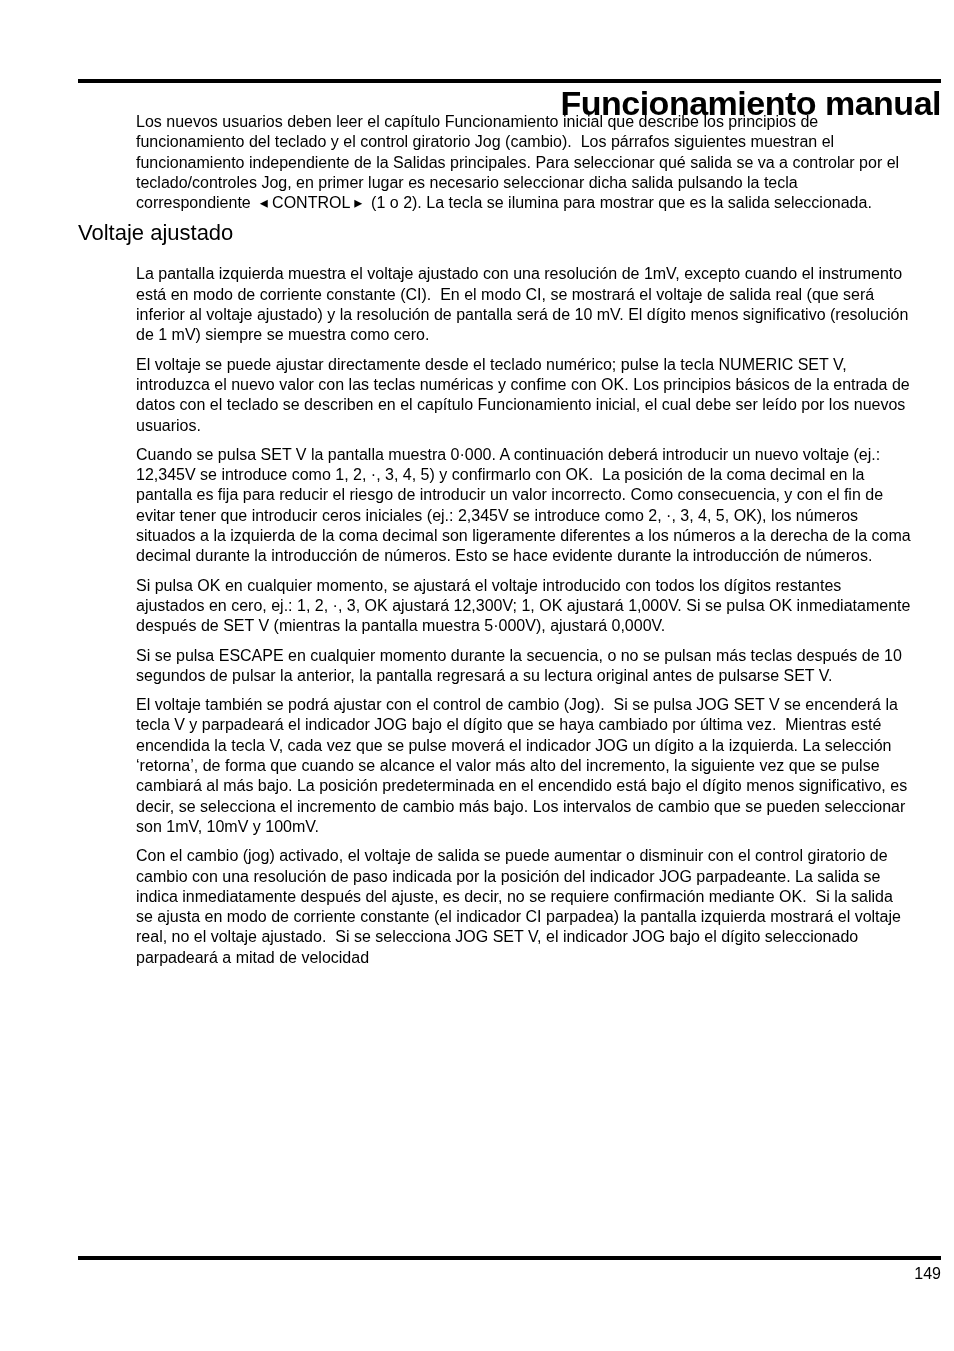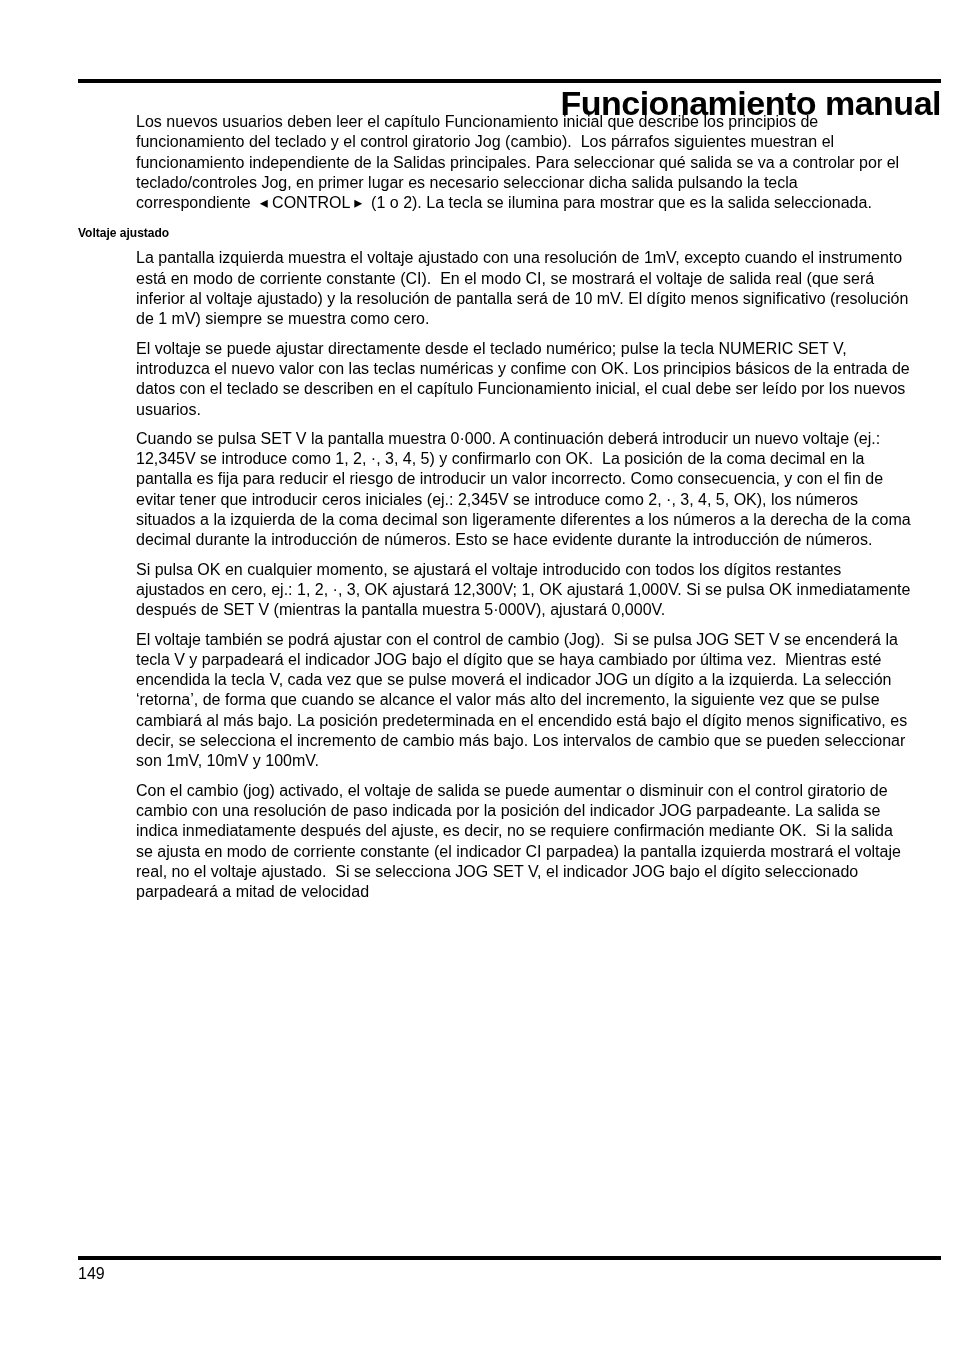--- a/index.html
+++ b/index.html
@@ -35,35 +35,36 @@
     left: 136px; top: 112px;
     width: 775px;
     font-size: 16px;
     line-height: 20.3px;
   }
   .para {
     margin: 0 0 9px 0;
     white-space: pre-wrap;
   }
   .section-heading {
-    margin: 3px 0 4px -58px;
-    font-size: 12px;
-    font-weight: bold;
+    margin: 3px 0 20px -58px;
+    font-size: 22px;
+    font-weight: normal;
     line-height: 22px;
   }
   .bottom-rule {
     position: absolute;
     left: 78px; top: 1256px;
     width: 863px; height: 4px;
     background: #000000;
   }
   .page-number {
     position: absolute;
     left: 78px; top: 1264px;
     width: 863px;
+    text-align: right;
     font-size: 16px;
     line-height: 20px;
   }
 </style>
 </head>
 <body>
 
 <div class="page">
 
   <div class="top-rule"></div>
@@ -79,20 +80,21 @@
 
     <p class="para">La pantalla izquierda muestra el voltaje ajustado con una resolución de 1mV, excepto cuando el instrumento está en modo de corriente constante (CI).  En el modo CI, se mostrará el voltaje de salida real (que será inferior al voltaje ajustado) y la resolución de pantalla será de 10 mV. El dígito menos significativo (resolución de 1 mV) siempre se muestra como cero.</p>
 
     <p class="para">El voltaje se puede ajustar directamente desde el teclado numérico; pulse la tecla NUMERIC SET V, introduzca el nuevo valor con las teclas numéricas y confime con OK. Los principios básicos de la entrada de datos con el teclado se describen en el capítulo Funcionamiento inicial, el cual debe ser leído por los nuevos usuarios.</p>
 
     <p class="para">Cuando se pulsa SET V la pantalla muestra 0·000. A continuación deberá introducir un nuevo voltaje (ej.: 12,345V se introduce como 1, 2, ·, 3, 4, 5) y confirmarlo con OK.  La posición de la coma decimal en la pantalla es fija para reducir el riesgo de introducir un valor incorrecto. Como consecuencia, y con el fin de evitar tener que introducir ceros iniciales (ej.: 2,345V se introduce como 2, ·, 3, 4, 5, OK), los números situados a la izquierda de la coma decimal son ligeramente diferentes a los números a la derecha de la coma decimal durante la introducción de números. Esto se hace evidente durante la introducción de números.</p>
 
 
     <p class="para">Si pulsa OK en cualquier momento, se ajustará el voltaje introducido con todos los dígitos restantes ajustados en cero, ej.: 1, 2, ·, 3, OK ajustará 12,300V; 1, OK ajustará 1,000V. Si se pulsa OK inmediatamente después de SET V (mientras la pantalla muestra 5·000V), ajustará 0,000V.</p>
 
+    <p class="para">Si se pulsa ESCAPE en cualquier momento durante la secuencia, o no se pulsan más teclas después de 10 segundos de pulsar la anterior, la pantalla regresará a su lectura original antes de pulsarse SET V.</p>
 
 
     <p class="para">El voltaje también se podrá ajustar con el control de cambio (Jog).  Si se pulsa JOG SET V se encenderá la tecla V y parpadeará el indicador JOG bajo el dígito que se haya cambiado por última vez.  Mientras esté encendida la tecla V, cada vez que se pulse moverá el indicador JOG un dígito a la izquierda. La selección ‘retorna’, de forma que cuando se alcance el valor más alto del incremento, la siguiente vez que se pulse cambiará al más bajo. La posición predeterminada en el encendido está bajo el dígito menos significativo, es decir, se selecciona el incremento de cambio más bajo. Los intervalos de cambio que se pueden seleccionar son 1mV, 10mV y 100mV.</p>
 
     <p class="para">Con el cambio (jog) activado, el voltaje de salida se puede aumentar o disminuir con el control giratorio de cambio con una resolución de paso indicada por la posición del indicador JOG parpadeante. La salida se indica inmediatamente después del ajuste, es decir, no se requiere confirmación mediante OK.  Si la salida se ajusta en modo de corriente constante (el indicador CI parpadea) la pantalla izquierda mostrará el voltaje real, no el voltaje ajustado.  Si se selecciona JOG SET V, el indicador JOG bajo el dígito seleccionado parpadeará a mitad de velocidad</p>
 
   </div>
 
   <div class="bottom-rule"></div>
 

